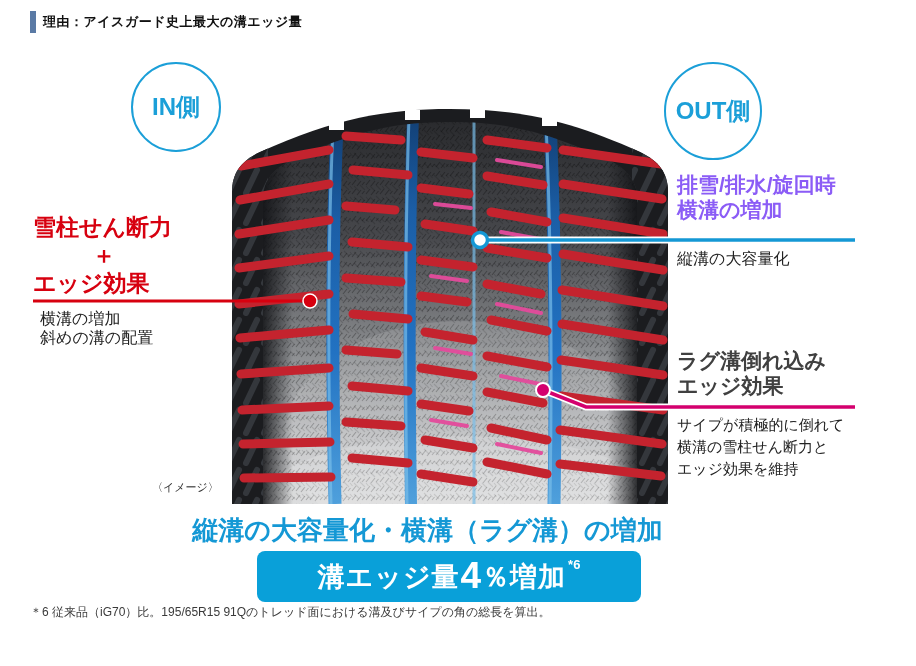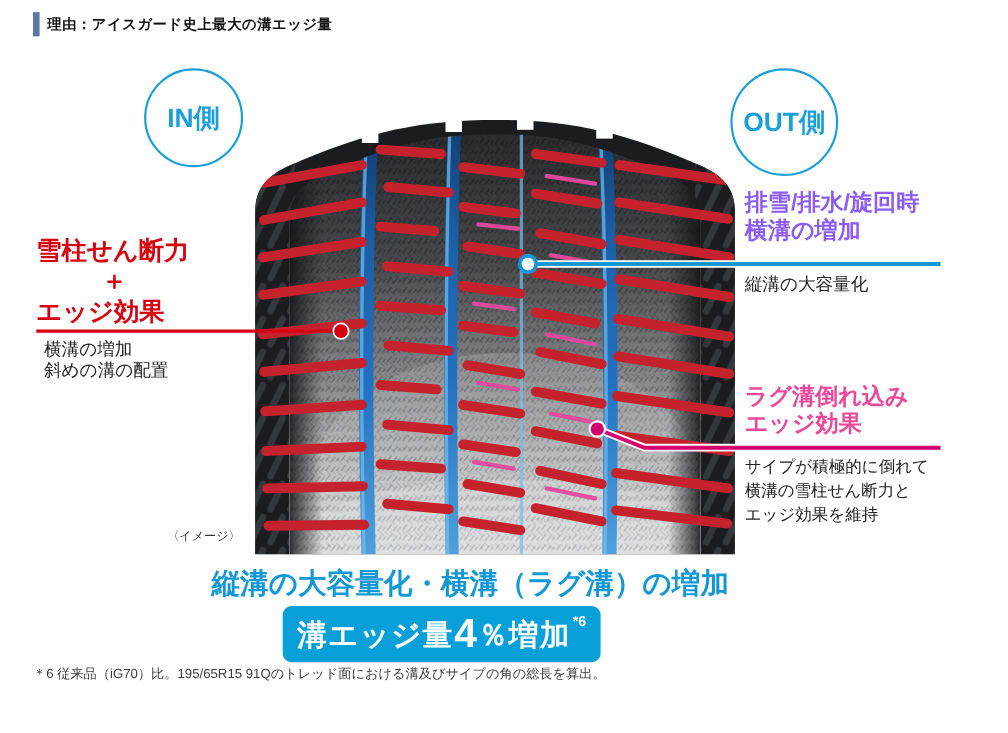--- a/index.html
+++ b/index.html
@@ -25,29 +25,29 @@
   .overlay{position:absolute;left:0;top:0;width:916px;height:666px;pointer-events:none;}
 
   
   .ann{position:absolute;}
   .ann-title{font-weight:bold;line-height:25px;font-size:21px;white-space:nowrap;}
   .red-title{left:33px;top:213px;color:#d7000f;font-size:23px;line-height:28px;width:142px;}
   .red-title .plus{display:block;text-align:center;}
   .red-body{left:40px;top:309px;color:#222;font-size:16px;line-height:19px;white-space:nowrap;}
   .blue-title{left:677px;top:172px;color:#8b5cf6;}
   .blue-body{left:677px;top:249px;color:#222;font-size:16px;white-space:nowrap;}
-  .mag-title{left:677px;top:348px;color:#ec4899;}
+  .mag-title{left:677px;top:348px;color:#404040;}
   .mag-body{left:677px;top:414px;color:#222;font-size:15px;line-height:22px;white-space:nowrap;}
 
   .image-note{position:absolute;left:152px;top:480px;font-size:11px;color:#333;}
 
   
   .headline{position:absolute;left:115px;top:513px;width:625px;text-align:center;
             color:#1498d5;font-size:26px;font-weight:bold;white-space:nowrap;}
-  .badge{position:absolute;left:257px;top:551px;width:289px;height:51px;background:#09a0d9;
+  .badge{position:absolute;left:257px;top:551px;width:384px;height:51px;background:#09a0d9;
          border-radius:8px;display:flex;align-items:center;justify-content:center;color:#fff;}
   .badge .b-txt{font-size:27px;font-weight:bold;letter-spacing:1px;}
   .badge .b-num{font-size:37px;font-weight:bold;margin:0 1px;position:relative;top:-1px;}
   .badge .b-note{font-size:13px;font-weight:bold;align-self:flex-start;margin-top:6px;margin-left:2px;}
 
   .footnote{position:absolute;left:30px;top:604px;font-size:12px;color:#3a3a3a;white-space:nowrap;}
 </style>
 </head>
 <body>
 

